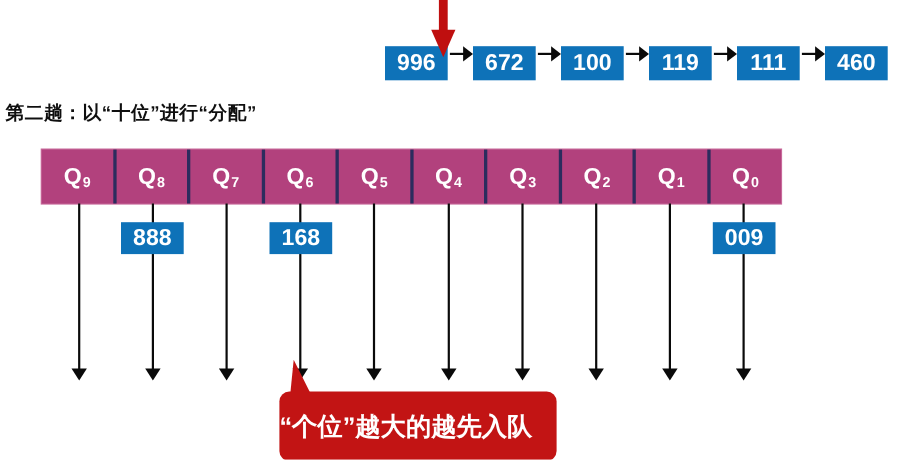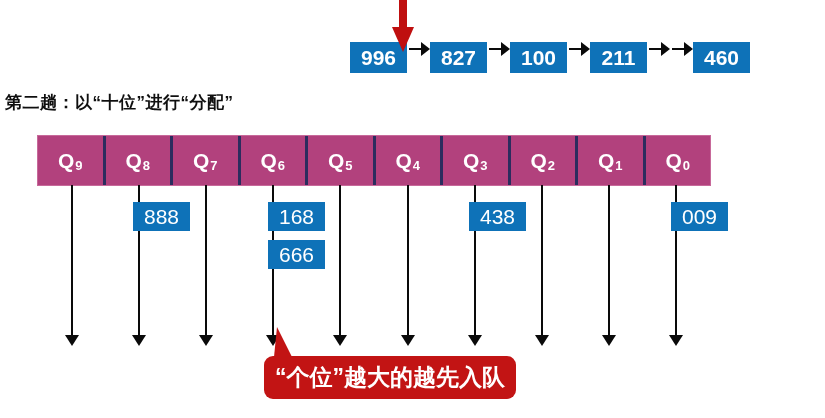--- a/index.html
+++ b/index.html
@@ -33,60 +33,61 @@
   .qsub{font-size:13px;margin-top:10px;margin-left:1px;}
 
   
   .v-arrow{position:absolute;top:185px;width:14px;height:162px;}
   .v-arrow .v-line{position:absolute;left:5.7px;top:0;width:2.6px;height:152px;background:#0a0a0a;}
   .v-arrow .v-head{position:absolute;left:0;top:150px;width:0;height:0;
         border-left:7px solid transparent;border-right:7px solid transparent;border-top:11px solid #0a0a0a;}
 
   
   .bucket{position:absolute;width:57px;height:29px;background:#0e72b8;color:#fff;
-        display:flex;align-items:center;justify-content:center;font-weight:normal;font-size:21px;z-index:3;margin-left:23px;}
+        display:flex;align-items:center;justify-content:center;font-weight:bold;font-size:21px;z-index:3;}
 
   
-  .callout{position:absolute;left:264px;top:356px;width:252px;height:43px;background:#c21414;
-        border-radius:9px;display:flex;align-items:center;justify-content:center;z-index:4;}
+  .callout{position:absolute;left:254px;top:356px;width:252px;height:63px;background:#c21414;
+        border-radius:9px;display:flex;align-items:center;justify-content:flex-start;z-index:4;}
   .callout-text{color:#fff;font-weight:bold;font-size:23px;white-space:nowrap;}
   .callout-tail{position:absolute;left:10px;top:-29px;width:0;height:0;
         border-bottom:30px solid #c21414;border-left:3px solid transparent;border-right:15px solid transparent;}
 </style>
 </head>
 <body>
 
 <div class="canvas">
 
   <div class="red-arrow">
     <div class="stem"></div>
     <div class="head"></div>
   </div>
 
   <div class="list-row">
     <div class="node">996</div>
     <div class="h-arrow">
         <span class="h-line"></span>
         <span class="h-head"></span>
       </div>
-    <div class="node">827</div>
+    <div class="node">672</div>
     <div class="h-arrow">
         <span class="h-line"></span>
         <span class="h-head"></span>
       </div>
     <div class="node">100</div>
     <div class="h-arrow">
         <span class="h-line"></span>
         <span class="h-head"></span>
       </div>
-    <div class="node">211</div>
+    <div class="node">119</div>
     <div class="h-arrow">
         <span class="h-line"></span>
         <span class="h-head"></span>
       </div>
+    <div class="node">111</div>
     <div class="h-arrow">
         <span class="h-line"></span>
         <span class="h-head"></span>
       </div>
     <div class="node">460</div>
   </div>
 
   <div class="title">第二趟：以“十位”进行“分配”</div>
 
   <div class="queue-bar">
@@ -168,22 +169,20 @@
       <span class="v-line"></span>
       <span class="v-head"></span>
     </div>
   <div class="v-arrow" style="left:669px">
       <span class="v-line"></span>
       <span class="v-head"></span>
     </div>
 
   <div class="bucket" style="left:110px;top:202px">888</div>
   <div class="bucket" style="left:245px;top:202px">168</div>
-  <div class="bucket" style="left:245px;top:240px">666</div>
-  <div class="bucket" style="left:446px;top:202px">438</div>
   <div class="bucket" style="left:648px;top:202px">009</div>
 
   <div class="callout">
     <div class="callout-tail"></div>
     <span class="callout-text">“个位”越大的越先入队</span>
   </div>
 
 </div>
 
 </body></html>

